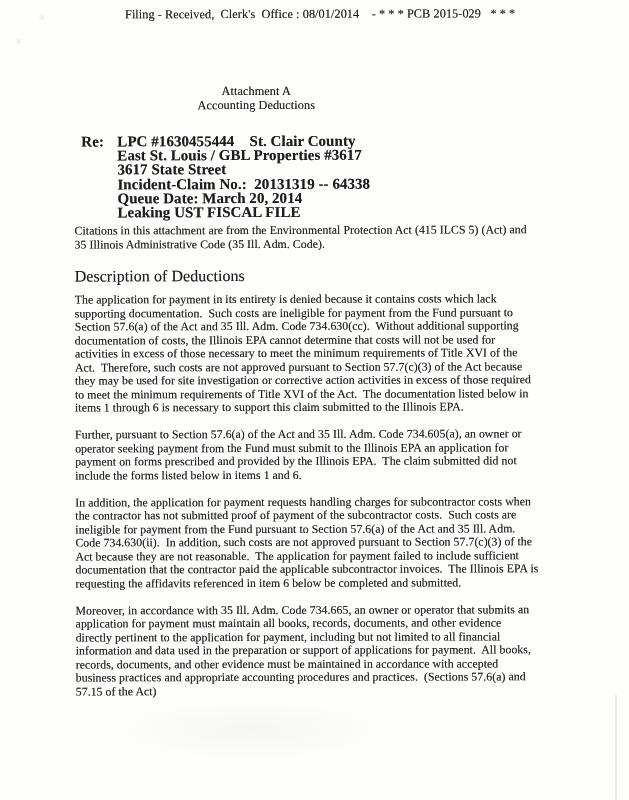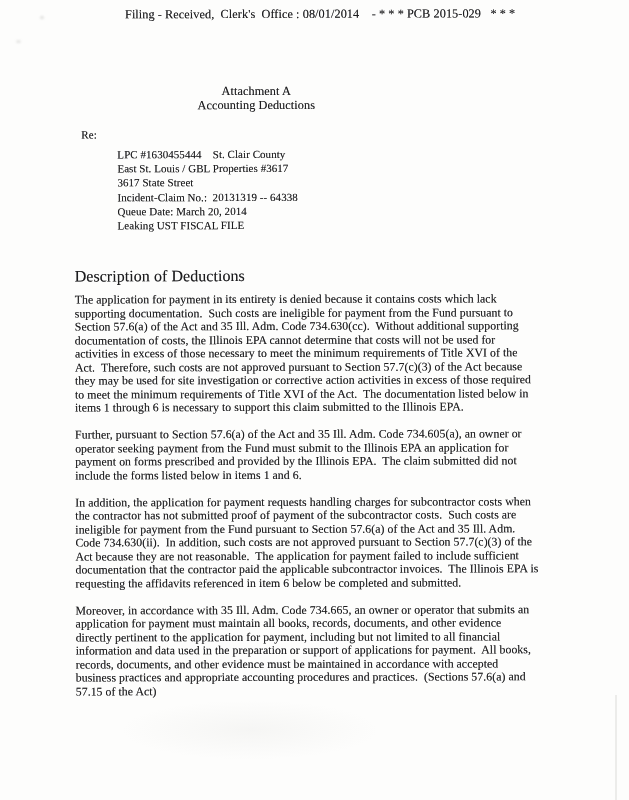--- a/index.html
+++ b/index.html
@@ -42,32 +42,32 @@
     right: 0;
     top: 84px;
     text-align: center;
     transform: translateX(-7px);
     font-size: 12.3px;
     line-height: 14px;
   }
   .re-block {
     position: absolute;
     left: 82px;
-    top: 127px;
+    top: 134px;
     display: flex;
-    font-size: 11px;
+    font-size: 15px;
     line-height: 14.2px;
+    font-weight: bold;
   }
   .re-label {
     width: 36px;
     flex: 0 0 36px;
   }
   .re-lines {
     white-space: pre-wrap;
-    margin-top: 20px;
   }
   .citations {
     position: absolute;
     left: 75px;
     top: 224px;
     width: 500px;
     font-size: 11.8px;
     line-height: 13.8px;
     white-space: pre-wrap;
   }
@@ -135,20 +135,22 @@
     <div class="re-block ink">
       <div class="re-label">Re:</div>
       <div class="re-lines">LPC #1630455444    St. Clair County
 East St. Louis / GBL Properties #3617
 3617 State Street
 Incident-Claim No.:  20131319 -- 64338
 Queue Date: March 20, 2014
 Leaking UST FISCAL FILE</div>
     </div>
 
+    <div class="citations ink">Citations in this attachment are from the Environmental Protection Act (415 ILCS 5) (Act) and
+35 Illinois Administrative Code (35 Ill. Adm. Code).</div>
 
     <div class="section-heading ink">Description of Deductions</div>
 
     <div class="body-text ink">
       <p>The application for payment in its entirety is denied because it contains costs which lack
 supporting documentation.  Such costs are ineligible for payment from the Fund pursuant to
 Section 57.6(a) of the Act and 35 Ill. Adm. Code 734.630(cc).  Without additional supporting
 documentation of costs, the Illinois EPA cannot determine that costs will not be used for
 activities in excess of those necessary to meet the minimum requirements of Title XVI of the
 Act.  Therefore, such costs are not approved pursuant to Section 57.7(c)(3) of the Act because

